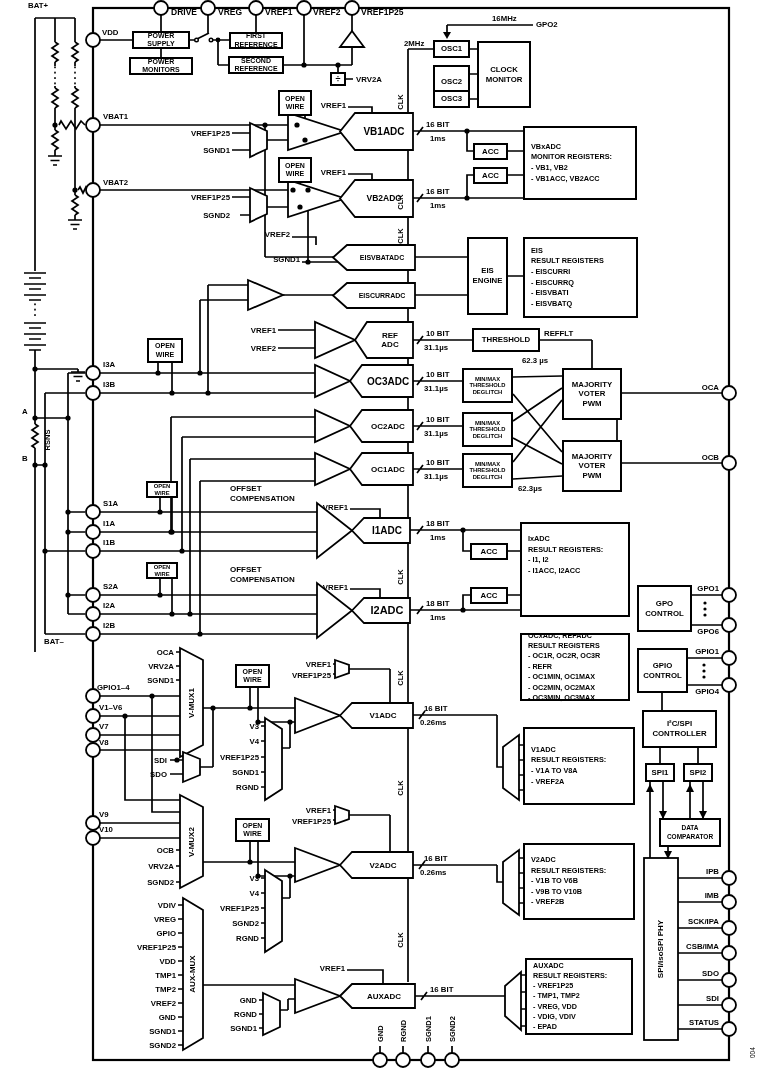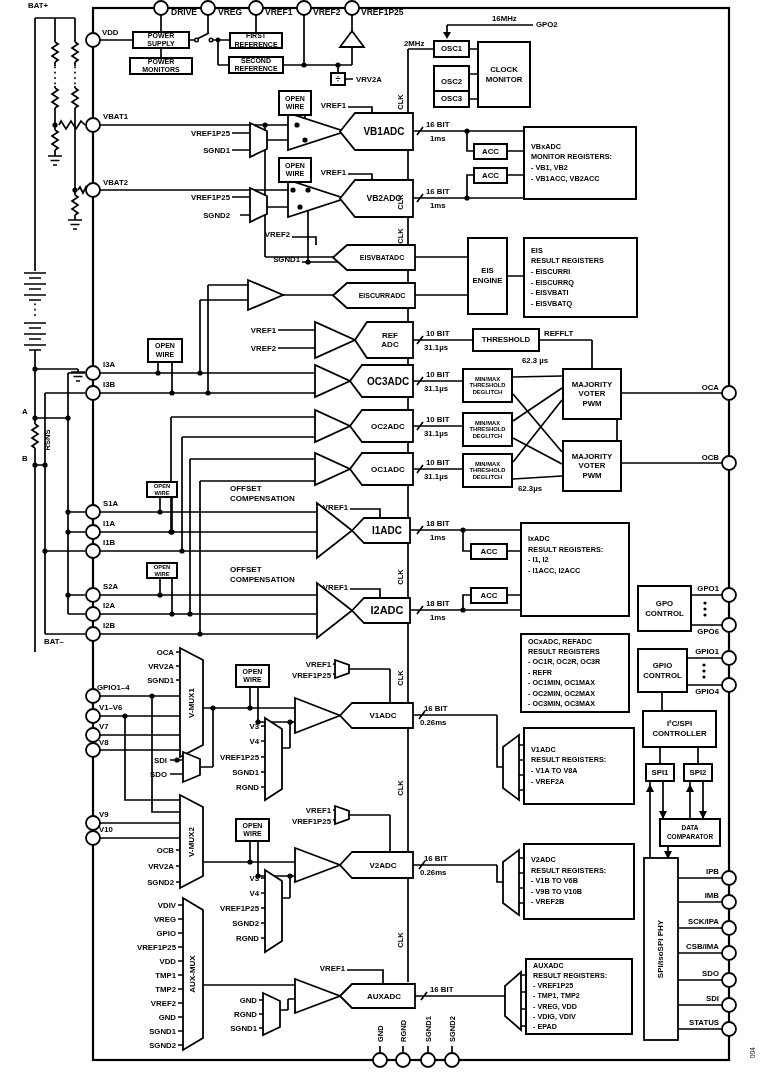--- a/index.html
+++ b/index.html
@@ -338,21 +338,21 @@
 <div class="box md" style="left:562px;top:440px;width:60px;height:52px">MAJORITY
 VOTER
 PWM</div>
 
 <div class="box reg regtop" style="left:520px;top:522px;width:110px;height:95px">IxADC
 RESULT REGISTERS:
 - I1, I2
 - I1ACC, I2ACC</div>
 <div class="box md" style="left:637px;top:585px;width:55px;height:47px">GPO
 CONTROL</div>
-<div class="box reg" style="left:520px;top:633px;width:110px;height:80px;font-size:7.2px;line-height:10.4px">OCxADC, REFADC
+<div class="box reg" style="left:520px;top:633px;width:110px;height:68px;font-size:7.2px;line-height:10.4px">OCxADC, REFADC
 RESULT REGISTERS
 - OC1R, OC2R, OC3R
 - REFR
 - OC1MIN, OC1MAX
 - OC2MIN, OC2MAX
 - OC3MIN, OC3MAX</div>
 <div class="box md" style="left:637px;top:648px;width:51px;height:45px">GPIO
 CONTROL</div>
 <div class="box md" style="left:642px;top:710px;width:75px;height:38px">I²C/SPI
 CONTROLLER</div>

